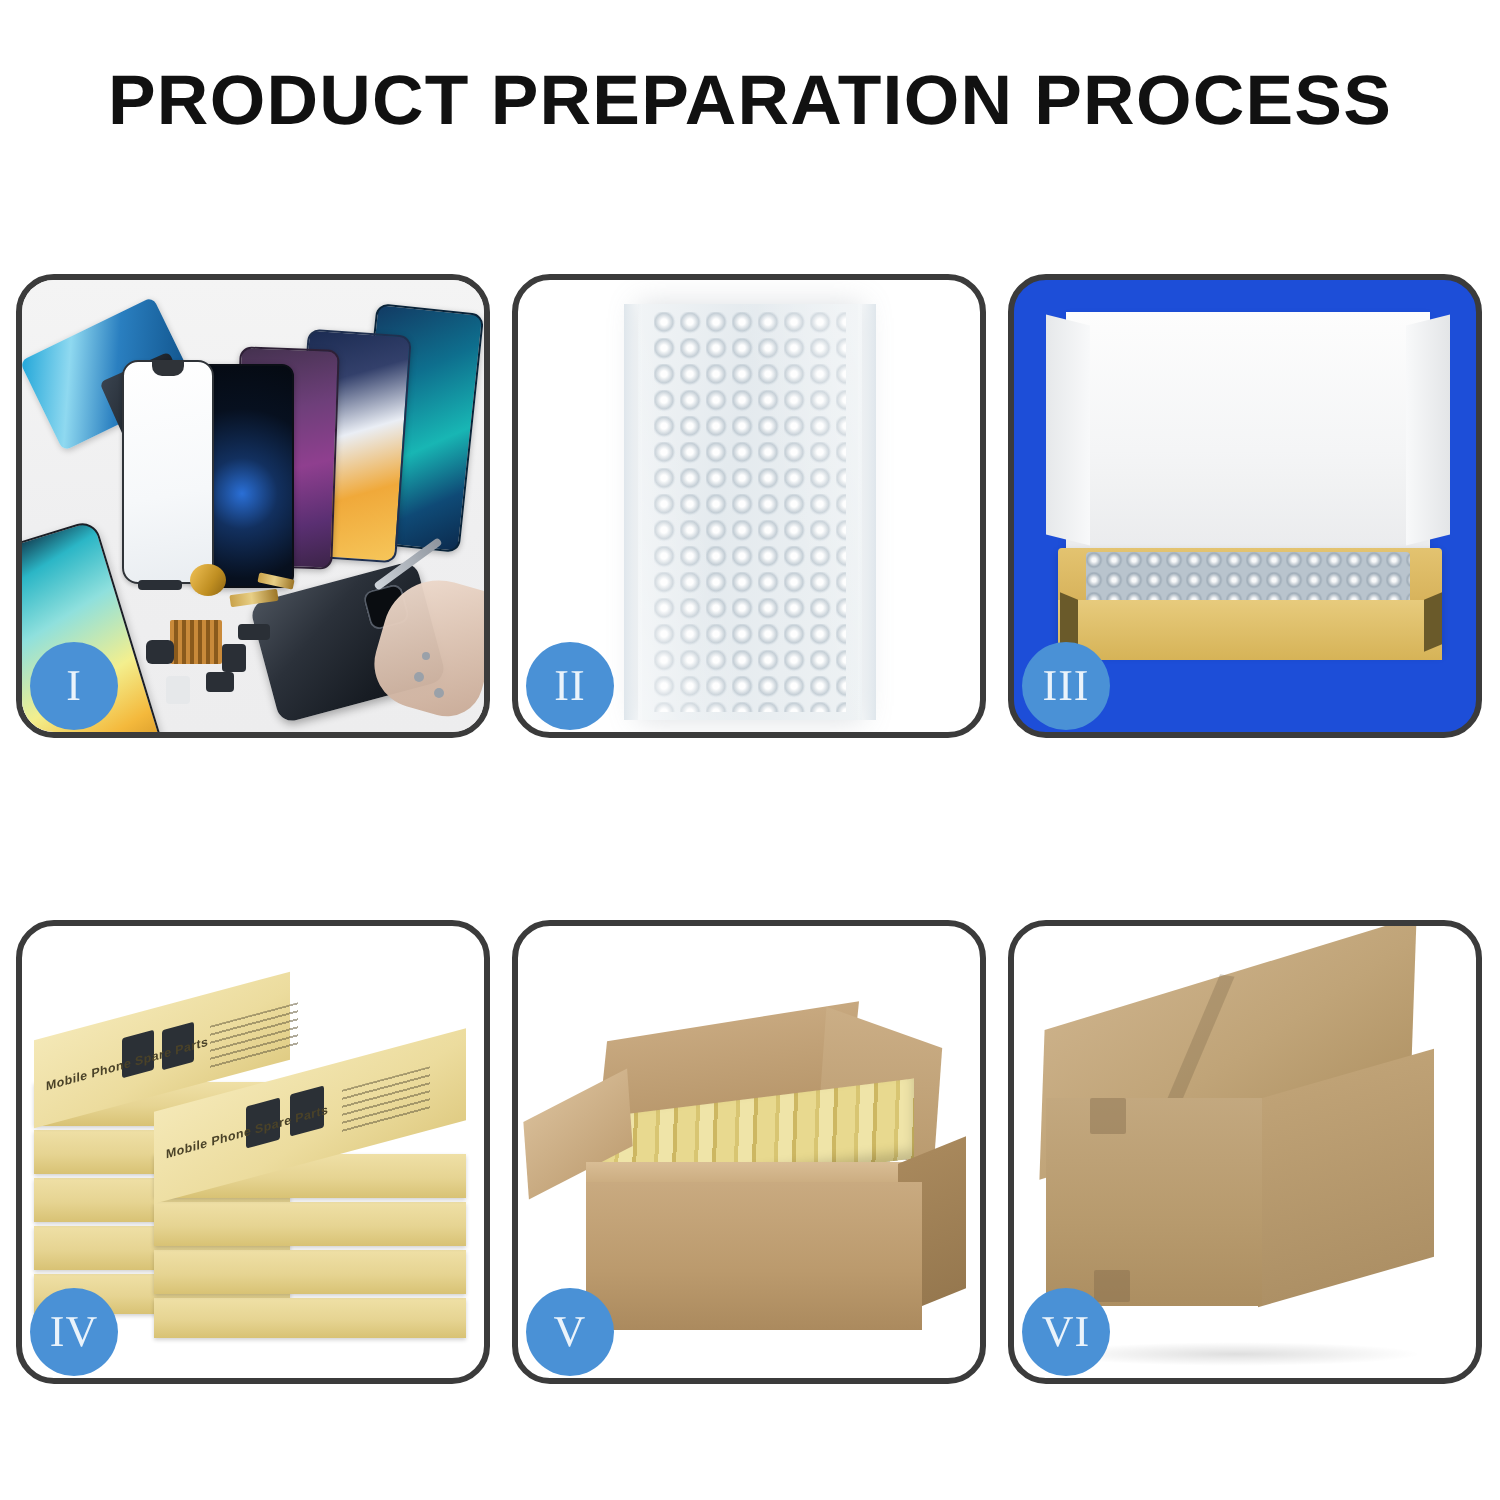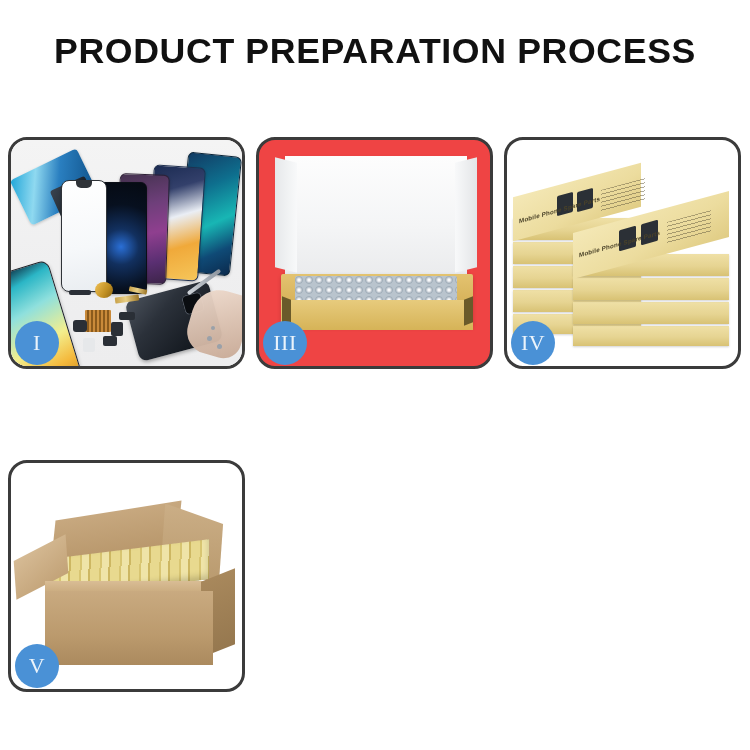--- a/index.html
+++ b/index.html
@@ -228,21 +228,21 @@
   }
   .sleeve-edge {
     position: absolute;
     top: 0; bottom: 0; width: 9px;
     background: linear-gradient(90deg, rgba(220,228,234,.9), rgba(246,249,250,.3));
   }
   .sleeve-edge.l { left: -7px; }
   .sleeve-edge.r { right: -7px; transform: scaleX(-1); }
 
   
-  .p3 { background: #ef4444; }
+  .p3 { background: #1d4ed8; }
   .lid3 {
     position: absolute;
     left: 26px; top: 16px; width: 182px; height: 126px;
     background: linear-gradient(180deg,#fdfdfd 0%,#f4f5f6 55%,#e9eaec 100%);
     box-shadow: 0 2px 5px rgba(0,0,0,.07);
   }
   .lid3::before {
     content: "";
     position: absolute; left: -10px; top: 4px; width: 22px; height: 110px;
     background: linear-gradient(90deg,#e6e8ea,#f8f9fa);
@@ -443,20 +443,29 @@
       <div class="chip" style="left:108px;top:172px;width:16px;height:8px;"></div>
       <div class="tweezer"></div>
       <div class="hand"></div>
       <div class="chip white" style="left:196px;top:196px;width:5px;height:5px;border-radius:50%;background:#9aa1a9;"></div>
       <div class="chip white" style="left:206px;top:204px;width:5px;height:5px;border-radius:50%;background:#9aa1a9;"></div>
       <div class="chip white" style="left:200px;top:186px;width:4px;height:4px;border-radius:50%;background:#9aa1a9;"></div>
     </div>
     <div class="step-badge">I</div>
   </div>
 
+  <div class="step-panel p2">
+    <div class="photo">
+      <div class="bubble-sleeve">
+        <div class="sleeve-edge l"></div>
+        <div class="sleeve-edge r"></div>
+      </div>
+    </div>
+    <div class="step-badge">II</div>
+  </div>
 
   <div class="step-panel p3">
     <div class="photo">
       <div class="lid3"></div>
       <div class="tray3"></div>
       <div class="bubbles3"></div>
       <div class="tray3-front"></div>
       <div class="tray3-tab l"></div>
       <div class="tray3-tab r"></div>
     </div>
@@ -499,14 +508,26 @@
       <div class="c5-flap right"></div>
       <div class="c5-fill"></div>
       <div class="c5-flap left"></div>
       <div class="c5-top-rim"></div>
       <div class="c5-side"></div>
       <div class="c5-body"></div>
     </div>
     <div class="step-badge">V</div>
   </div>
 
+  <div class="step-panel p6">
+    <div class="photo">
+      <div class="c6-top"></div>
+      <div class="c6-seam"></div>
+      <div class="c6-side"></div>
+      <div class="c6-front"></div>
+      <div class="c6-tape a"></div>
+      <div class="c6-tape b"></div>
+      <div class="c6-shadow"></div>
+    </div>
+    <div class="step-badge">VI</div>
+  </div>
 
 </div>
 
 </body></html>

